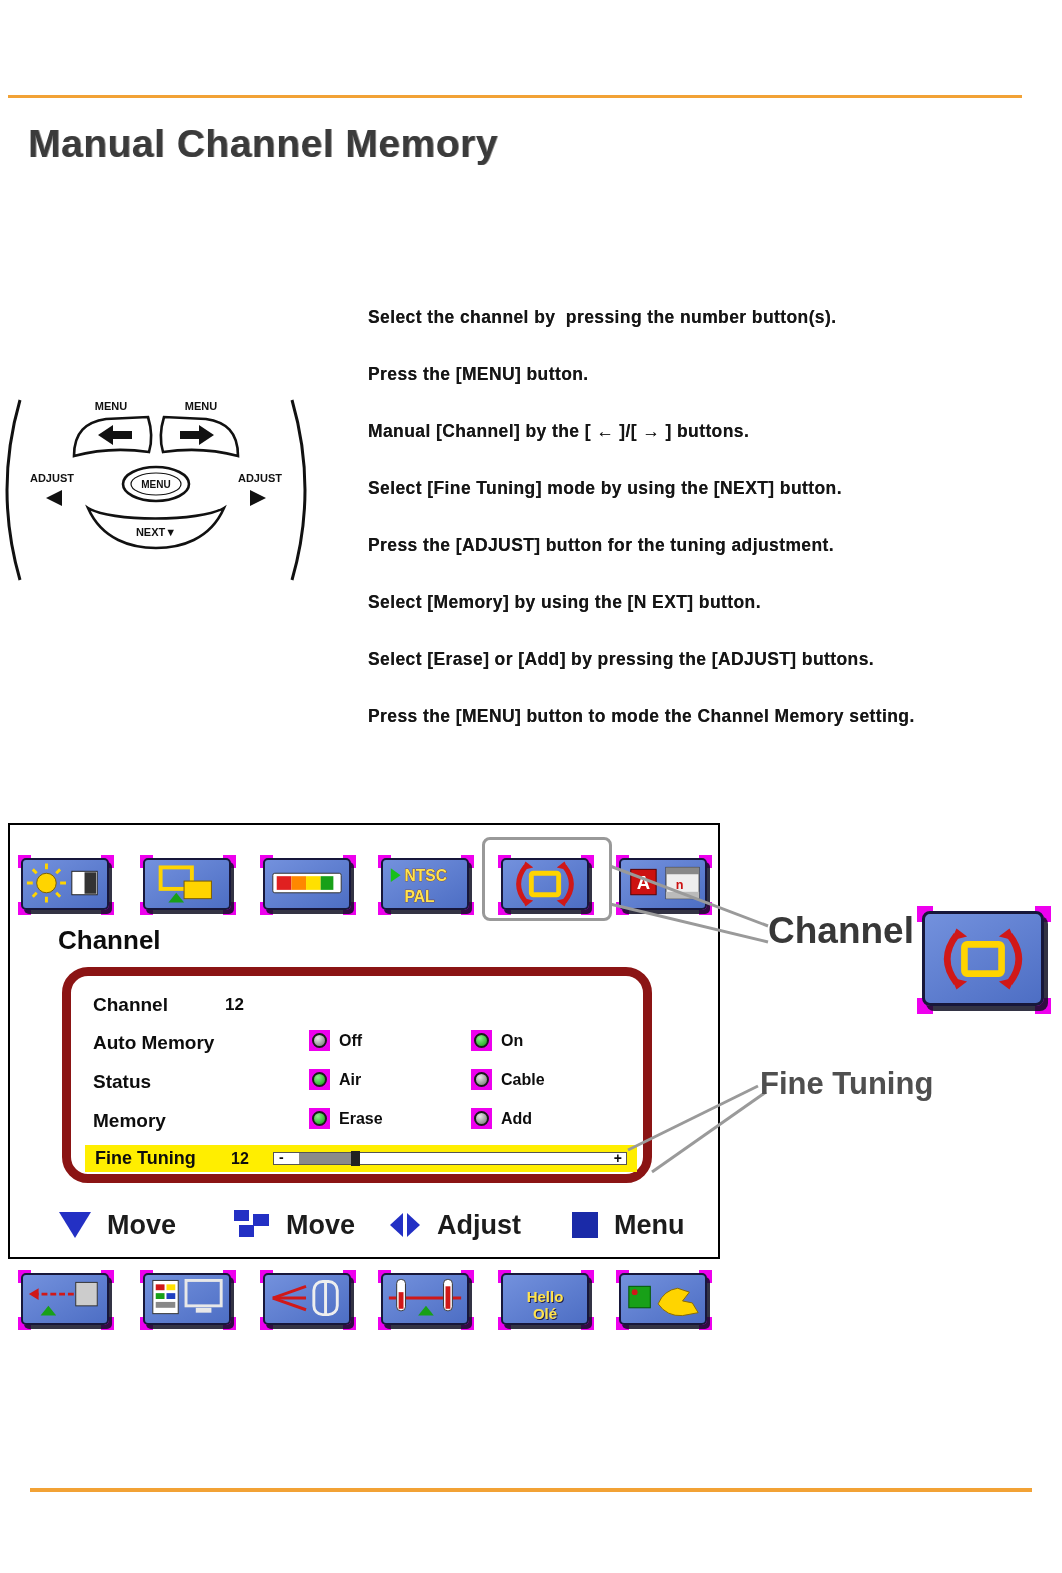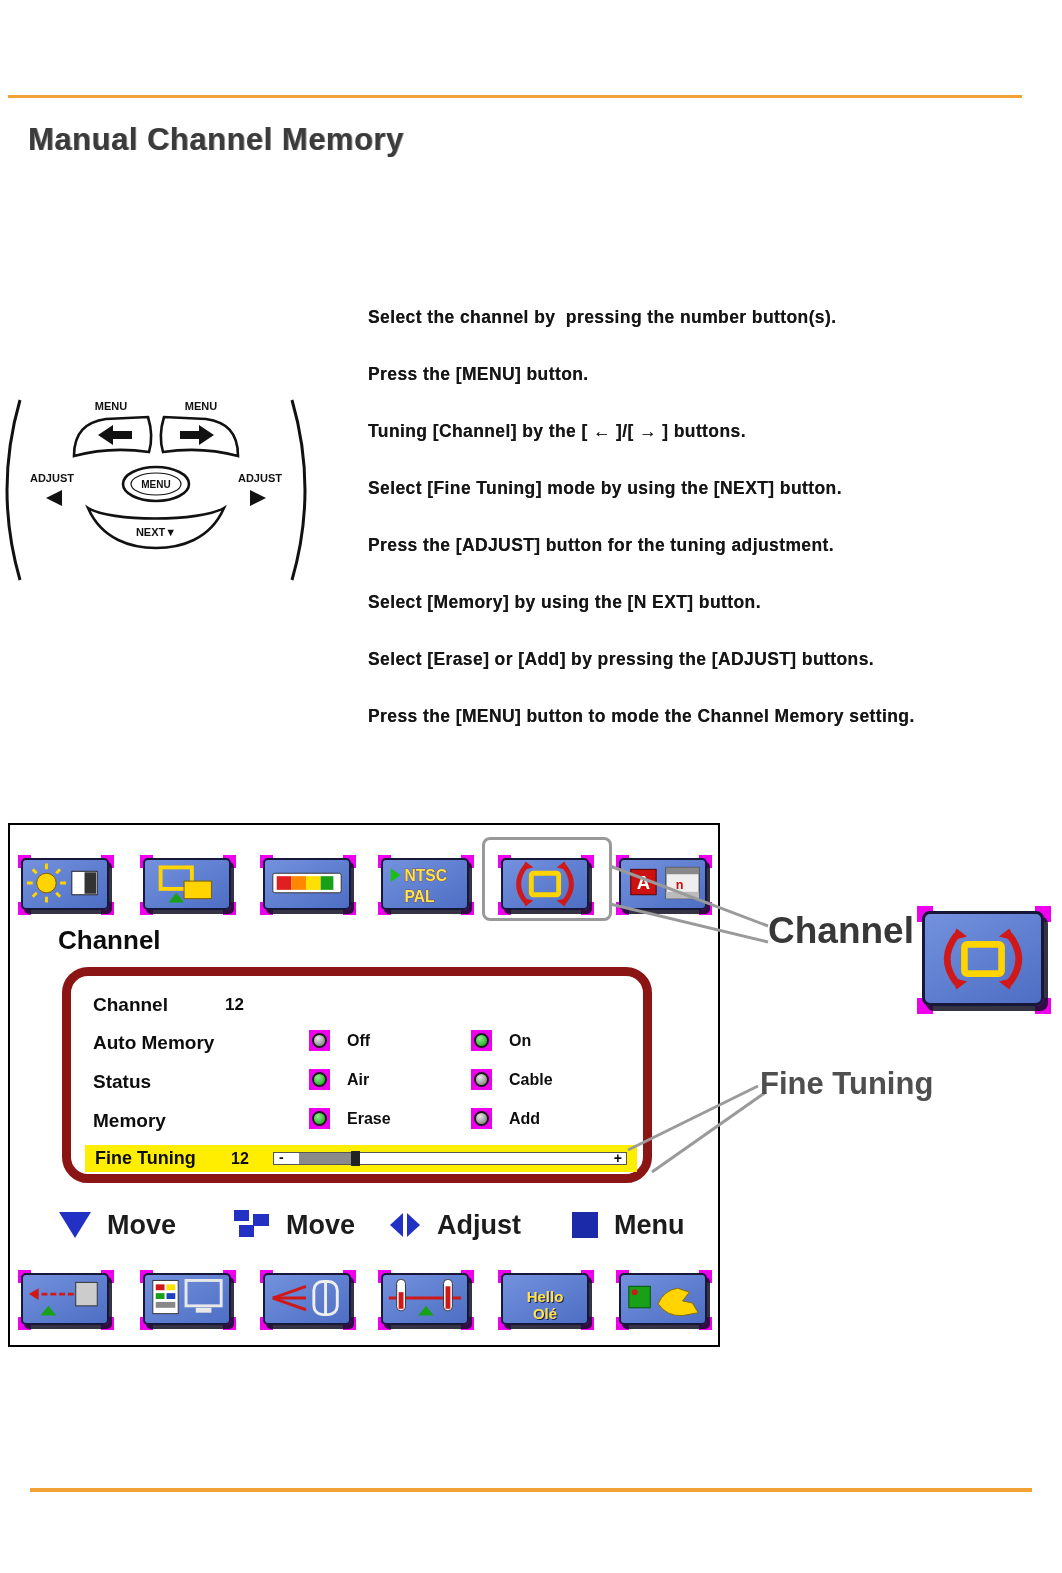--- a/index.html
+++ b/index.html
@@ -11,37 +11,37 @@
   .logo { position:absolute; left:10px; top:4px; width:110px; height:90px; }
   .logo-teal { position:absolute; right:0; top:0; width:64px; height:90px; background:#31a79e; }
   .logo-word { position:absolute; left:6px; top:28px; font-size:27px; font-weight:bold; letter-spacing:-1px; }
   .logo-bws { color:#1c2f6e; }
   .logo-tech { color:#ffffff; }
   .logo-sub { position:absolute; left:6px; top:62px; font-size:6px; letter-spacing:2.4px;
               color:#2a8f88; background:#fff; padding:1px 2px; white-space:nowrap; }
   .rule { position:absolute; background:#f2a235; height:3px; }
   .rule-top { left:8px; top:95px; width:1014px; }
   .rule-bottom { left:30px; top:1488px; width:1002px; height:4px; }
-  .title { position:absolute; left:28px; top:122px; font-size:31px; font-weight:bold; color:#3b3b3b;
+  .title { position:absolute; left:28px; top:122px; font-size:39px; font-weight:bold; color:#3b3b3b;
            letter-spacing:0.5px; text-shadow:1px 0 0 rgba(59,59,59,0.55); }
 
   
   .remote { position:absolute; left:0px; top:396px; width:312px; height:188px; }
   .paren { fill:none; stroke:#111; stroke-width:3; }
   .wing  { fill:#fff; stroke:#111; stroke-width:2.6; }
   .rc-small { font:700 11px "Liberation Sans", sans-serif; fill:#111; }
   .rc-tiny  { font:700 10px "Liberation Sans", sans-serif; fill:#111; }
 
   
   .instructions { position:absolute; left:368px; top:289px; width:680px; }
   .instr { height:57px; display:flex; align-items:center; font-size:17.5px; font-weight:600;
            color:#151515; letter-spacing:0.4px; white-space:pre; text-shadow:0 0 0.6px rgba(0,0,0,0.65); }
 
   
-  .osd { position:absolute; left:8px; top:823px; width:712px; height:524px; border:2px solid #000; background:#fff; }
+  .osd { position:absolute; left:8px; top:823px; width:712px; height:436px; border:2px solid #000; background:#fff; }
   .sel-box { position:absolute; left:472px; top:12px; width:130px; height:84px;
              border:3px solid #999; border-radius:8px; }
   .icon-wrap { position:absolute; width:96px; height:60px;
     background:
       linear-gradient(#ee00ee,#ee00ee) left top / 13px 13px no-repeat,
       linear-gradient(#ee00ee,#ee00ee) right top / 13px 13px no-repeat,
       linear-gradient(#ee00ee,#ee00ee) left bottom / 13px 13px no-repeat,
       linear-gradient(#ee00ee,#ee00ee) right bottom / 13px 13px no-repeat; }
   .row-top { top:30px; }
   .row-bottom { top:445px; }
@@ -50,21 +50,21 @@
     border:2px solid #17173a; border-radius:5px; box-shadow:3px 4px 0 rgba(15,15,35,0.85);
     display:flex; align-items:center; justify-content:center; overflow:hidden; }
   .osd-ic-text { font:700 16px "Liberation Sans", sans-serif; fill:#ffe34d; stroke:#7a3010; stroke-width:0.7px; paint-order:stroke; }
   .osd-title { position:absolute; left:48px; top:100px; font-size:26px; font-weight:bold; color:#0d0d0d; }
 
   .redbox { position:absolute; left:52px; top:142px; width:590px; height:216px;
             border:9px solid #8b1414; border-radius:26px; }
   .mrow { position:absolute; left:22px; right:14px; height:30px; display:flex; align-items:center; }
   .mrow-label { font-size:19px; font-weight:bold; color:#0d0d0d; width:132px; }
   .mrow-value { font-size:17px; font-weight:bold; color:#0d0d0d; }
-  .opt { position:absolute; display:flex; align-items:center; gap:17px; top:2px; }
+  .opt { position:absolute; display:flex; align-items:center; gap:9px; top:2px; }
   .opt1 { left:216px; }
   .opt2 { left:362px;margin-left:16px; }
   .radio { width:21px; height:21px; background:#ee00ee; display:flex; align-items:center; justify-content:center; }
   .radio i { display:block; width:15px; height:15px; border-radius:50%; border:2px solid #1a1a1a; }
   .radio.green i { background:radial-gradient(circle at 35% 30%, #8cf08c, #0f9a0f); }
   .radio.gray i  { background:radial-gradient(circle at 35% 30%, #e8e8e8, #6f6f6f); }
   .opt-label { font-size:16px; font-weight:bold; color:#0d0d0d; }
 
   .ft-row { position:absolute; left:14px; top:169px; width:552px; height:27px; background:#ffee00;
             display:flex; align-items:center; gap:10px; padding:0 10px; }
@@ -121,21 +121,21 @@
     <text class="rc-tiny" x="156" y="92" text-anchor="middle">MENU</text>
     <text class="rc-small" x="52" y="86" text-anchor="middle">ADJUST</text>
     <polygon points="62,94 62,110 46,102" fill="#111"></polygon>
     <text class="rc-small" x="260" y="86" text-anchor="middle">ADJUST</text>
     <polygon points="250,94 250,110 266,102" fill="#111"></polygon>
   </svg>
 
   <div class="instructions">
     <div class="instr">Select the channel by  pressing the number button(s).</div>
     <div class="instr">Press the [MENU] button.</div>
-    <div class="instr">Tuning [Channel] by the [ ← ]/[ → ] buttons.</div>
+    <div class="instr">Manual [Channel] by the [ ← ]/[ → ] buttons.</div>
     <div class="instr">Select [Fine Tuning] mode by using the [NEXT] button.</div>
     <div class="instr">Press the [ADJUST] button for the tuning adjustment.</div>
     <div class="instr">Select [Memory] by using the [N EXT] button.</div>
     <div class="instr">Select [Erase] or [Add] by pressing the [ADJUST] buttons.</div>
     <div class="instr">Press the [MENU] button to mode the Channel Memory setting.</div>
   </div>
 
   <div class="osd">
     <div class="sel-box"></div>
 

